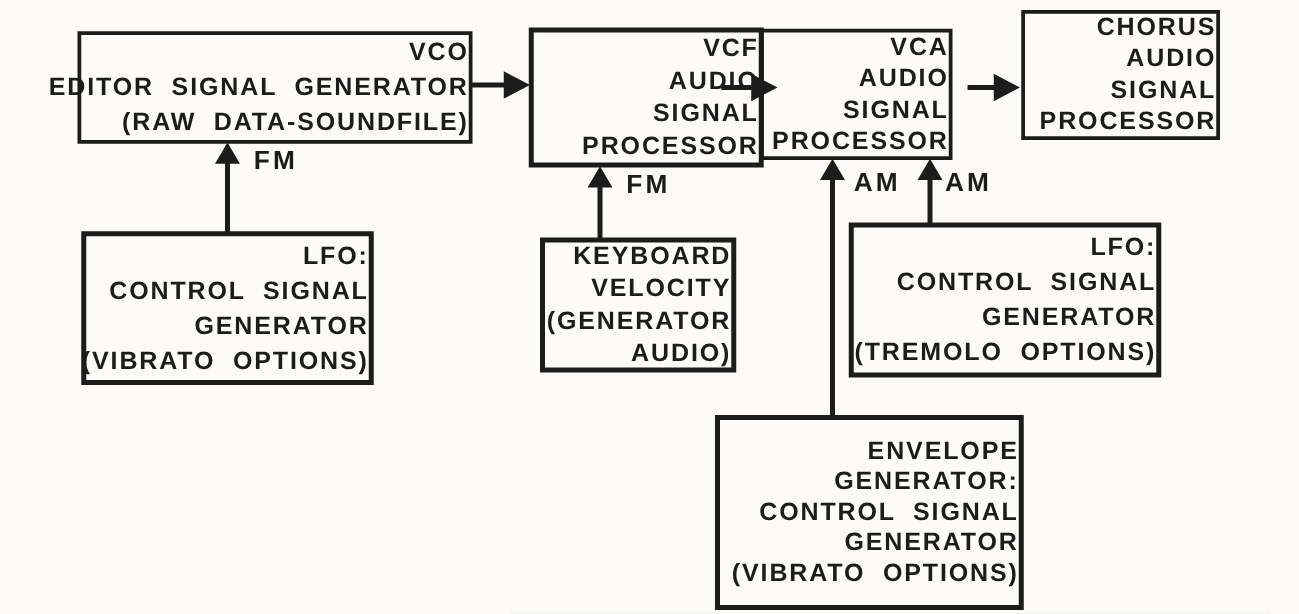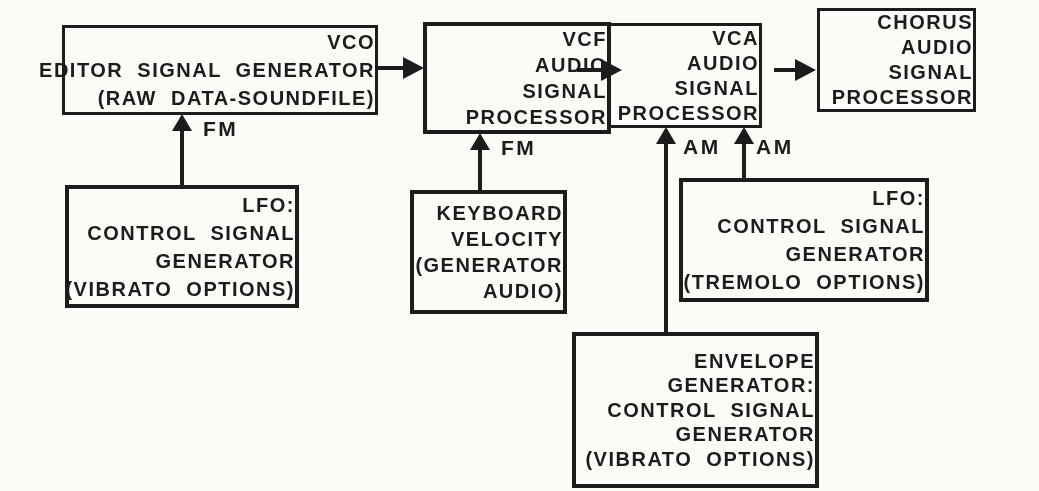--- a/index.html
+++ b/index.html
@@ -28,21 +28,21 @@
   #vco{left:62px;top:25px;width:316px;height:90px;border-width:3px}
   #vco .bline{line-height:28px}
   #vcf{left:423px;top:22px;width:188px;height:112px}
   #vcf .bline{line-height:26px}
   #vca{left:608px;top:23px;width:154px;height:105px;border-width:3px}
   #vca .bline{line-height:25px}
   #chorus{left:817px;top:8px;width:159px;height:104px;border-width:3px}
   #chorus .bline{line-height:25px}
   #lfo-vibrato{left:65px;top:185px;width:234px;height:123px}
   #lfo-vibrato .bline{line-height:28px}
-  #keyboard{left:410px;top:190px;width:157px;height:124px}
+  #keyboard{left:432px;top:190px;width:157px;height:108px}
   #keyboard .bline{line-height:26px}
   #lfo-tremolo{left:679px;top:178px;width:250px;height:124px}
   #lfo-tremolo .bline{line-height:28px}
   #envelope{left:572px;top:332px;width:247px;height:156px}
   #envelope .bline{line-height:24.5px}
 
   .hline,.vline{position:absolute;background:var(--ink)}
   .tri-right{position:absolute;width:0;height:0;
     border-top:11px solid transparent;border-bottom:11px solid transparent;
     border-left:21px solid var(--ink)}

